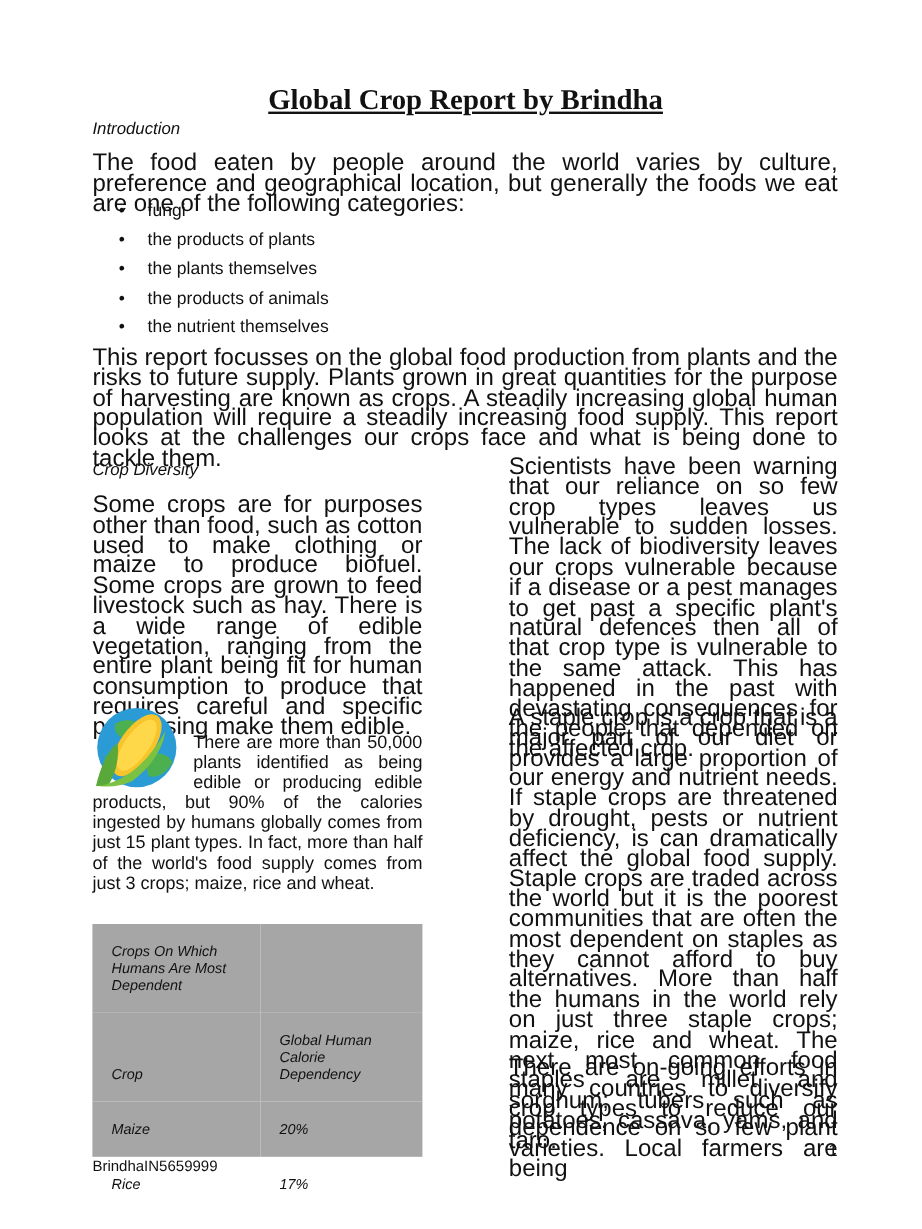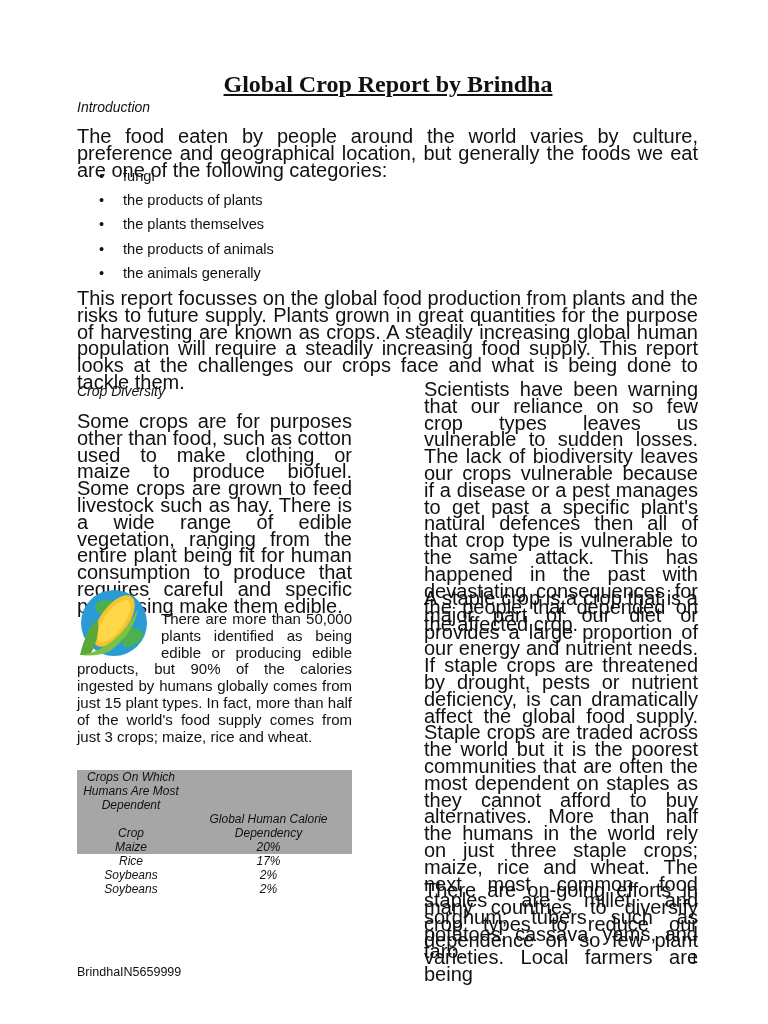--- a/index.html
+++ b/index.html
@@ -14,21 +14,21 @@
           hyphens:none; }
   .para.last-left { text-align-last:left; }
   ul.bullets { position:absolute; left:73px; top:168px; margin:0; padding:0; list-style:none; }
   ul.bullets li { position:relative; font-size:14.6px; line-height:16.8px; height:24.2px; padding-left:46px; }
   ul.bullets li .dot { position:absolute; left:22px; top:0; }
   .corn { position:absolute; left:72px; top:589px; width:76px; height:70px; }
   .wrap-para { position:absolute; left:73px; top:611px; width:275px; font-size:15px; line-height:16.8px; text-align:justify; }
   .wrap-para .float-box { float:left; width:84px; height:50px; }
   table.crops { position:absolute; left:73px; top:770px; width:275px; border-collapse:collapse;
                 font-style:italic; font-size:12px; line-height:14px; }
-  table.crops td { padding:0; text-align:center; vertical-align:bottom; }
+  table.crops td { padding:16px; text-align:left; vertical-align:bottom; }
   table.crops tr.shade td { background:#a6a6a6; }
   table.crops td.c1 { width:108px; }
   .footer { position:absolute; left:73px; top:965px; font-size:12.5px; }
   .pagenum { position:absolute; right:74px; top:950px; font-size:14px; }
 </style>
 </head>
 <body>
 
 <div class="page">
 
@@ -36,21 +36,21 @@
 
   <div class="h2" style="left:73px; top:97px;">Introduction</div>
 
   <div class="para" style="left:73px; top:128px; width:621px;">The food eaten by people around the world varies by culture, preference and geographical location, but generally the foods we eat are one of the following categories:</div>
 
   <ul class="bullets">
     <li><span class="dot">•</span><span>fungi</span></li>
     <li><span class="dot">•</span><span>the products of plants</span></li>
     <li><span class="dot">•</span><span>the plants themselves</span></li>
     <li><span class="dot">•</span><span>the products of animals</span></li>
-    <li><span class="dot">•</span><span>the animals generally</span></li>
+    <li><span class="dot">•</span><span>the nutrient themselves</span></li>
   </ul>
 
   <div class="para last-left" style="left:73px; top:290px; width:621px;">This report focusses on the global food production from plants and the risks to future supply.  Plants grown in great quantities for the purpose of harvesting are known as crops.  A steadily increasing global human population will require a steadily increasing food supply.  This report looks at the challenges our crops face and what is being done to tackle them.</div>
 
   <div class="h2" style="left:73px; top:381px;">Crop Diversity</div>
 
   <div class="para last-left" style="left:73px; top:413px; width:275px;">Some crops are for purposes other than food, such as cotton used to make clothing or maize to produce biofuel.  Some crops are grown to feed livestock such as hay.  There is a wide range of edible vegetation, ranging from the entire plant being fit for human consumption to produce that requires careful and specific processing make them edible.</div>
 
   <div class="corn">
     <svg width="76" height="70" viewBox="0 0 76 70">

